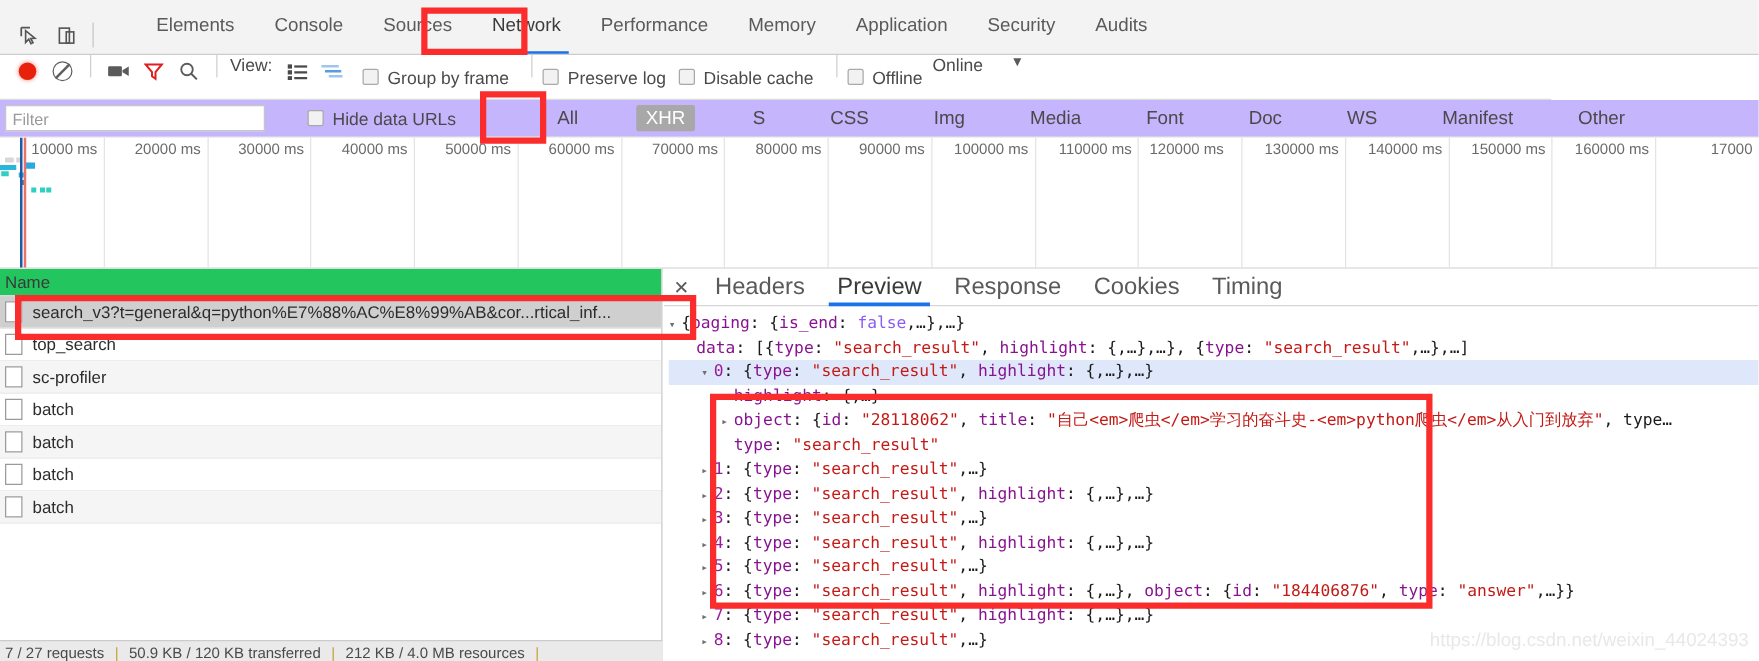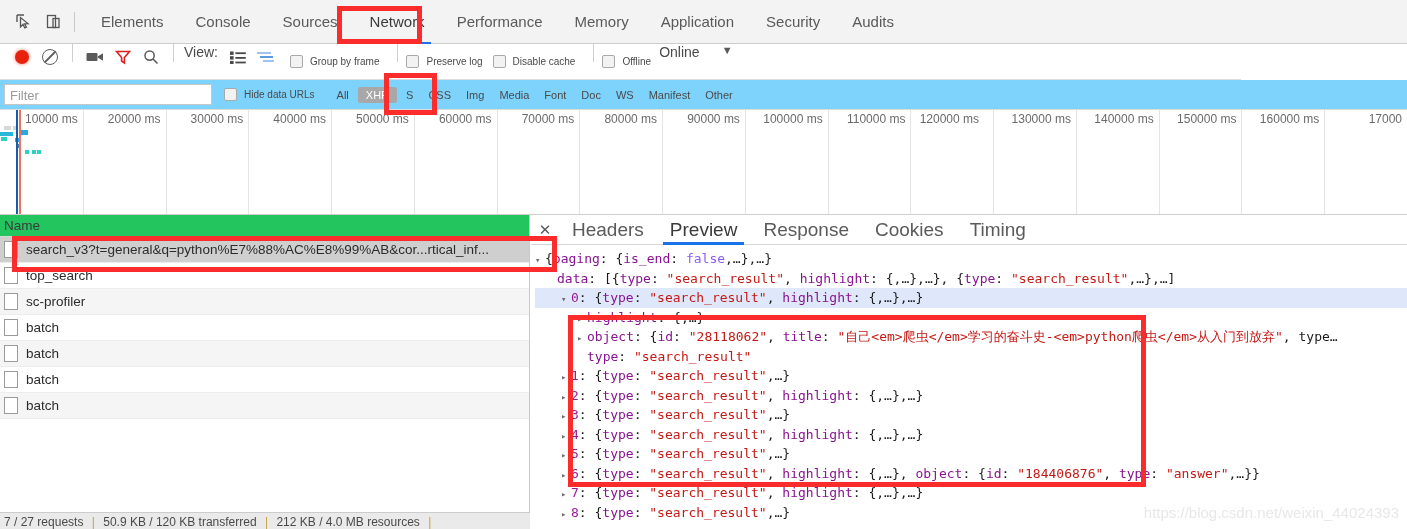--- a/index.html
+++ b/index.html
@@ -10,21 +10,21 @@
     background: #fff;
     font-family: "Liberation Sans", sans-serif;
     -webkit-font-smoothing: antialiased;
   }
   #app { position: relative; width: 1407px; height: 529px; background: #fff; }
 
   
   .tabbar {
     position: absolute; top: 0; left: 0; width: 1407px; height: 44px;
     background: #f3f3f3; border-bottom: 1px solid #cdcdcd;
-    display: flex; align-items: center;
+    display: flex; align-items: flex-end; gap: 24px;
   }
   .tb-icons { display: flex; align-items: center; padding: 0 4px 0 8px; }
   .tb-iconbtn {
     width: 30px; height: 30px; display: flex; align-items: center; justify-content: center;
     color: #5a5a5a;
   }
   .tb-sep { width: 1px; height: 20px; background: #c8c8c8; margin: 0 6px; }
   .tabs { display: flex; align-items: center; height: 44px; }
   .tab {
     padding: 0 16px; height: 44px; line-height: 44px;
@@ -48,37 +48,37 @@
   .clear-ic { width: 16px; height: 16px; border: 1.6px solid #5f5f5f; border-radius: 50%;
               position: relative; }
   .clear-ic::after { content: ""; position: absolute; left: -1px; top: 5.8px; width: 16px; height: 1.7px;
               background: #5f5f5f; transform: rotate(-45deg); }
   .vsep { width: 1px; height: 18px; background: #cfcfcf; margin: 0 8px; }
   .tool-label { font-size: 14px; color: #4a4a4a; margin: 0 6px 0 2px; }
   .cb {
     width: 13px; height: 13px; border: 1px solid #a9a9a9; background: #f2f2f2;
     border-radius: 2px; display: inline-block; vertical-align: middle; flex: none;
   }
-  .cbtext { font-size: 10px; color: #4a4a4a; margin-left: 7px; white-space: nowrap; }
+  .cbtext { font-size: 14px; color: #4a4a4a; margin-left: 7px; white-space: nowrap; }
   .cbgroup { display: flex; align-items: center; margin-right: 10px; }
   .online-sel { font-size: 14px; color: #4a4a4a; margin-left: 12px; }
   .caret-dn { margin-left: 22px; color: #5a5a5a; font-size: 11px; }
 
   
   .filterbar {
     position: absolute; top: 80px; left: 0; width: 1407px; height: 30px;
-    background: #7dd3fc; border-bottom: 1px solid #dcdcdc;
-    display: flex; align-items: center;
+    background: #c4b5fd; border-bottom: 1px solid #dcdcdc;
+    display: flex; align-items: center; gap: 22px;
   }
   .filter-input {
     width: 208px; height: 21px; margin-left: 4px; border: 1px solid #c6c6c6; background: #fff;
     font-size: 13px; color: #9a9a9a; padding: 0 5px; line-height: 21px;
     font-family: "Liberation Sans", sans-serif;
   }
-  .type-item { font-size: 11px; color: #4a4a4a; padding: 1px 6px; white-space: nowrap; }
+  .type-item { font-size: 15px; color: #4a4a4a; padding: 1px 6px; white-space: nowrap; margin-left: 37px; }
   .type-item.sel { background: #a8a8a8; color: #fff; border-radius: 2px; padding: 2px 8px; }
 
   
   .overview {
     position: absolute; top: 110px; left: 0; width: 1407px; height: 105px;
     background: #fff; border-bottom: 1px solid #cfcfcf; overflow: hidden;
   }
   .tl-tick {
     position: absolute; top: 0; height: 105px; border-left: 1px solid #e4e4e4;
   }

